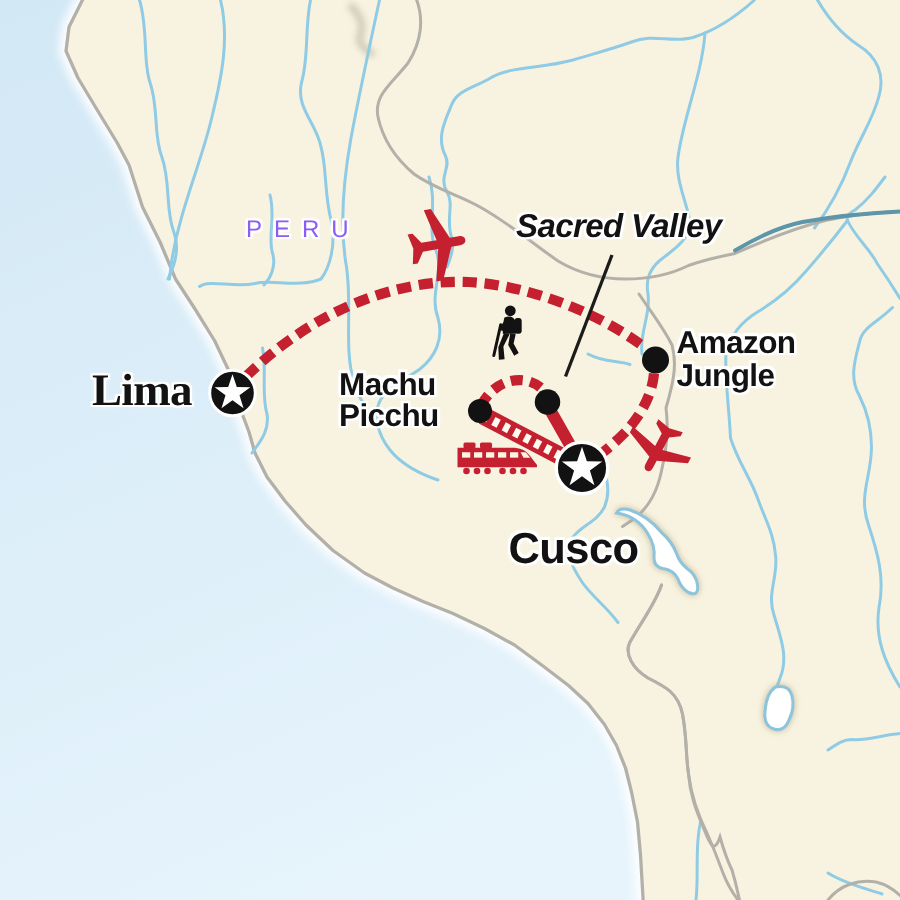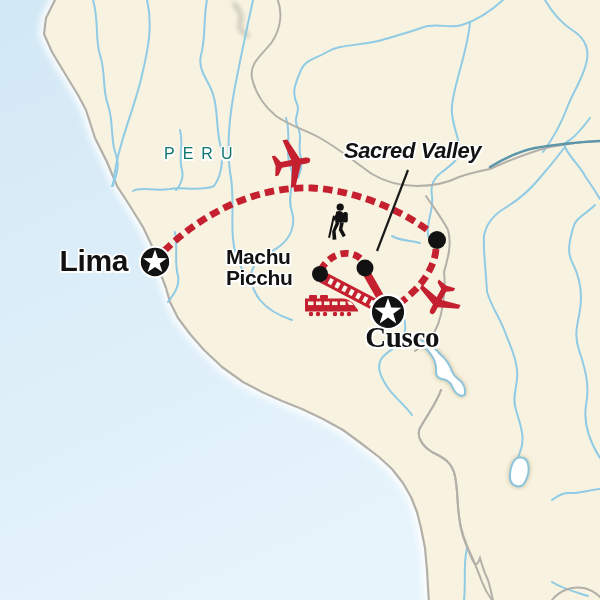--- a/index.html
+++ b/index.html
@@ -7,29 +7,29 @@
     position:relative;width:600px;height:600px;overflow:hidden;
     font-family:"Liberation Sans","DejaVu Sans",sans-serif;
   }
   #mapsvg{position:absolute;left:0;top:0;}
   .maplabel{
     position:absolute;color:#121212;font-weight:bold;letter-spacing:-0.4px;
     text-shadow:-1.5px -1.5px 0 #fff,1.5px -1.5px 0 #fff,-1.5px 1.5px 0 #fff,1.5px 1.5px 0 #fff,
                  0 -1.5px 0 #fff,0 1.5px 0 #fff,-1.5px 0 0 #fff,1.5px 0 0 #fff,0 0 4px #fff;
     line-height:1.0;white-space:normal;
   }
-  .lbl-lima{left:36px;top:246px;width:92px;font-size:30px;text-align:right;white-space:nowrap;}
+  .lbl-lima{left:36px;top:246px;width:92px;font-size:30px;text-align:right;white-space:nowrap;font-family:Liberation Serif, serif;}
   .lbl-peru{
-    left:164px;top:146px;font-size:16px;font-weight:400;letter-spacing:8px;color:#0f766e;
+    left:164px;top:146px;font-size:16px;font-weight:400;letter-spacing:8px;color:#8b5cf6;
     white-space:nowrap;
   }
   .lbl-machu{left:226px;top:246px;width:76px;font-size:21px;line-height:21px;}
   .lbl-sacred{left:344px;top:140px;font-size:22px;white-space:nowrap;font-style:italic;}
   .lbl-amazon{left:451px;top:218px;width:88px;font-size:21px;line-height:22px;}
-  .lbl-cusco{left:339px;top:323px;width:100px;font-size:29px;text-align:right;white-space:nowrap;font-family:Liberation Serif, serif;}
+  .lbl-cusco{left:339px;top:352px;width:100px;font-size:29px;text-align:left;white-space:nowrap;}
 </style>
 </head>
 <body>
 
 <div id="stage">
   <svg id="mapsvg" width="600" height="600" viewBox="0 0 600 600">
     <defs>
       <linearGradient id="oceanGrad" x1="0" y1="0" x2="0.45" y2="1">
         <stop offset="0" stop-color="#D2E8F5"></stop>
         <stop offset="1" stop-color="#E7F4FC"></stop>
@@ -152,14 +152,15 @@
       <polygon points="0,-12.5 2.88,-3.96 11.89,-3.86 4.66,1.51 7.35,10.11 0,4.9 -7.35,10.11 -4.66,1.51 -11.89,-3.86 -2.88,-3.96" fill="#ffffff"></polygon>
     </g>
 
     <line x1="408" y1="170" x2="377" y2="251" stroke="#1b1b1b" stroke-width="2.2"></line>
   </svg>
 
   <div class="maplabel lbl-peru">PERU</div>
   <div class="maplabel lbl-lima">Lima</div>
   <div class="maplabel lbl-machu">Machu Picchu</div>
   <div class="maplabel lbl-sacred">Sacred Valley</div>
+  <div class="maplabel lbl-amazon">Amazon Jungle</div>
   <div class="maplabel lbl-cusco">Cusco</div>
 </div>
 
 </body></html>

